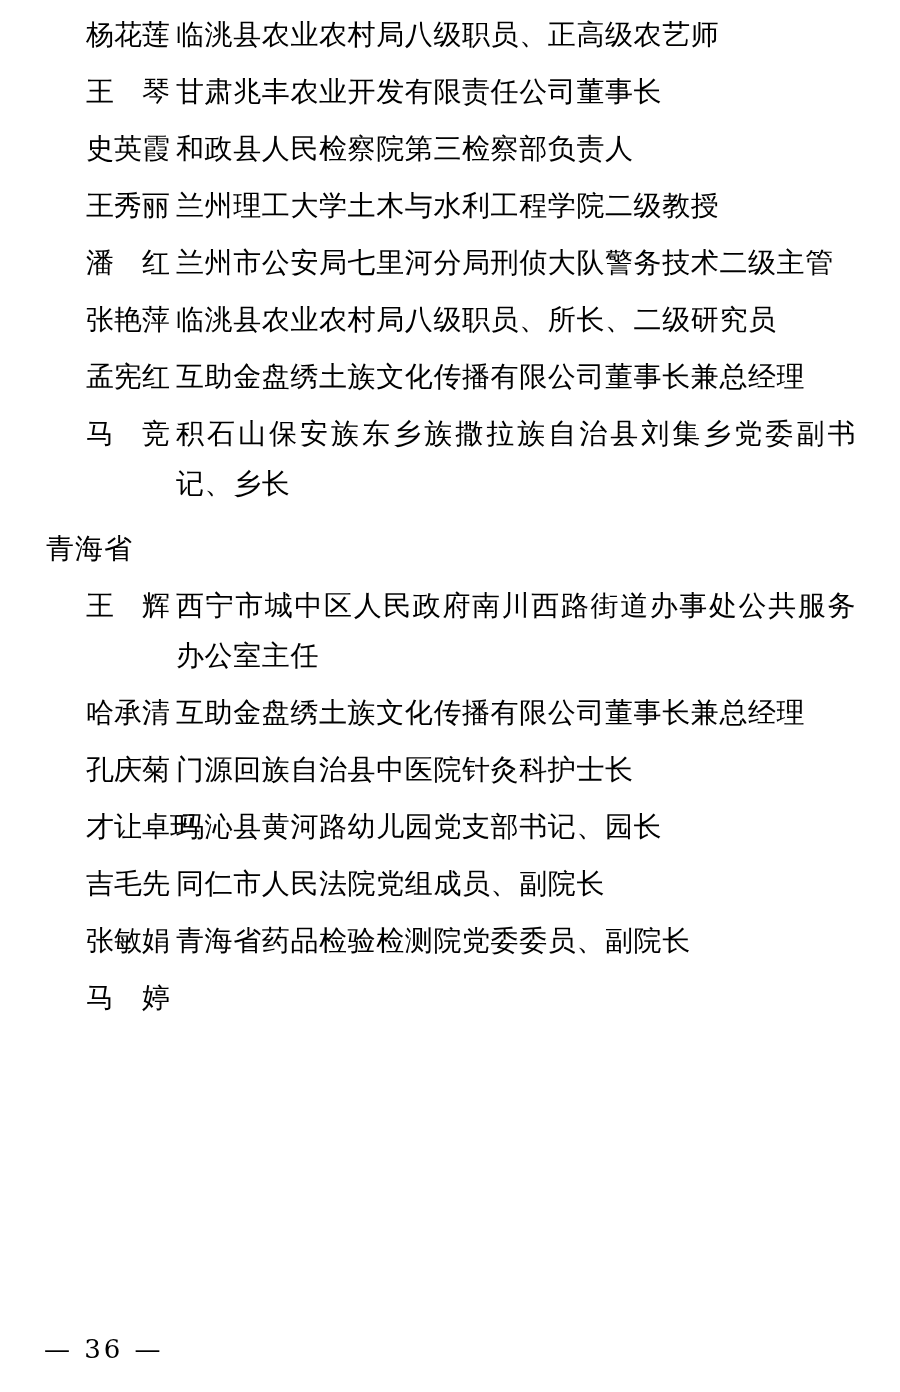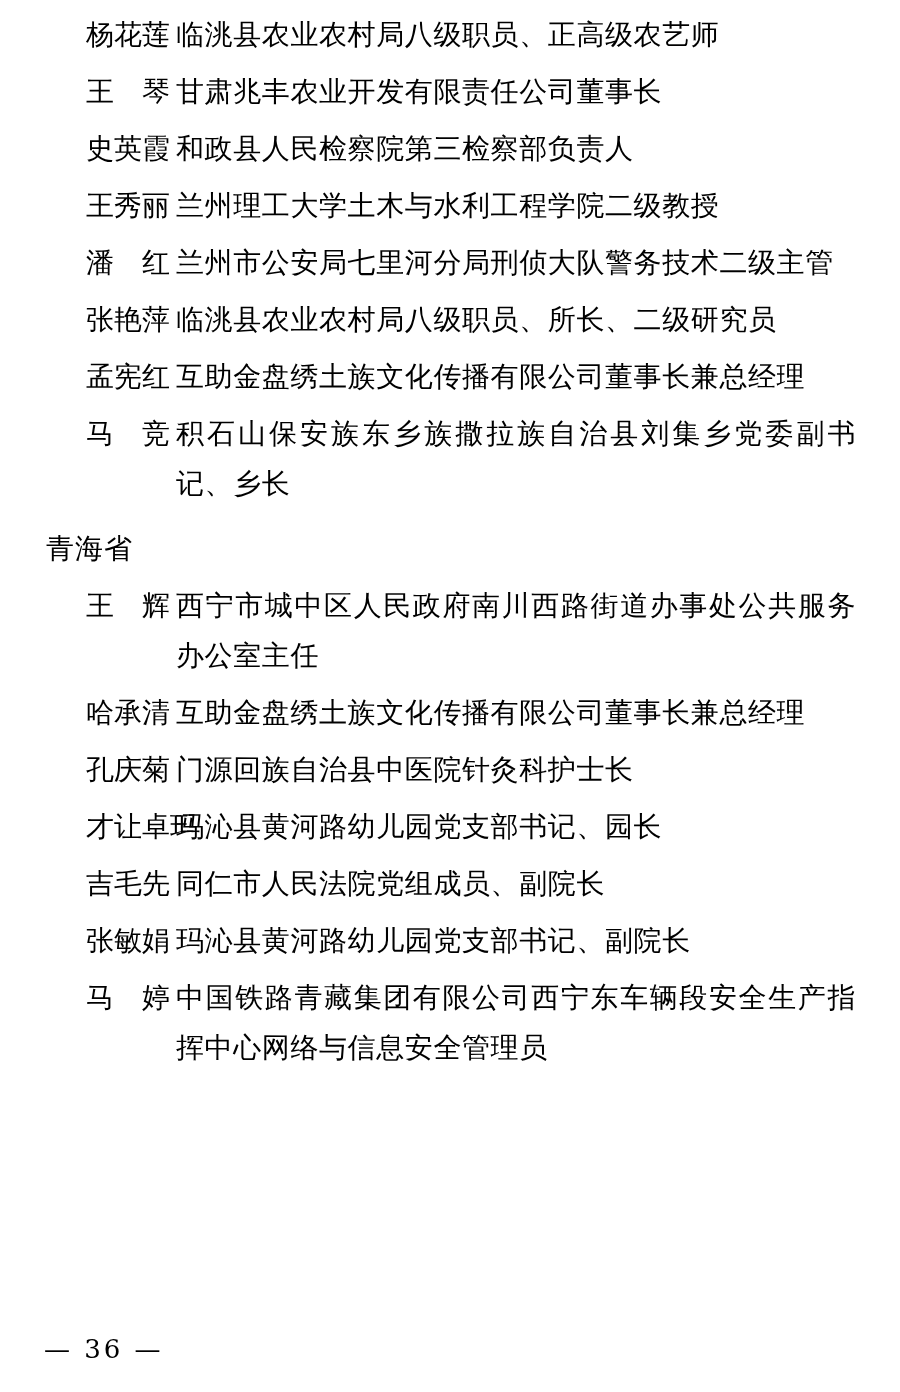--- a/index.html
+++ b/index.html
@@ -120,23 +120,22 @@
     <div class="entry">
       <div class="name">才让卓玛</div>
       <div class="title">玛沁县黄河路幼儿园党支部书记、园长</div>
     </div>
     <div class="entry">
       <div class="name">吉毛先</div>
       <div class="title">同仁市人民法院党组成员、副院长</div>
     </div>
     <div class="entry">
       <div class="name">张敏娟</div>
-      <div class="title">玛沁县黄河路幼儿园党支部书记、副院长</div>
+      <div class="title">青海省药品检验检测院党委委员、副院长</div>
     </div>
     <div class="entry">
       <div class="name">马　婷</div>
-      <div class="title">中国铁路青藏集团有限公司西宁东车辆段安全生产指挥中心网络与信息安全管理员</div>
     </div>
   </div>
 
   <div class="page-number">— 36 —</div>
 
 </div>
 
 </body></html>

